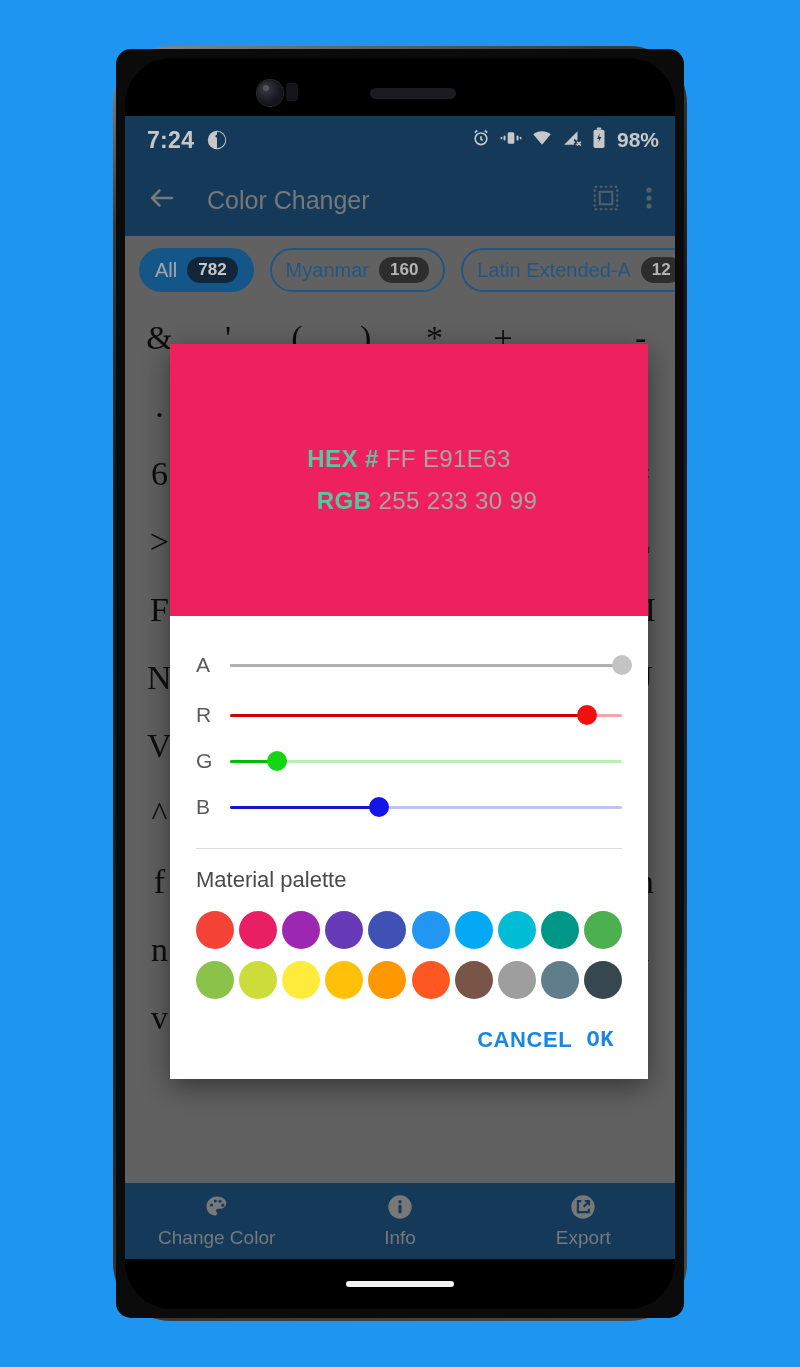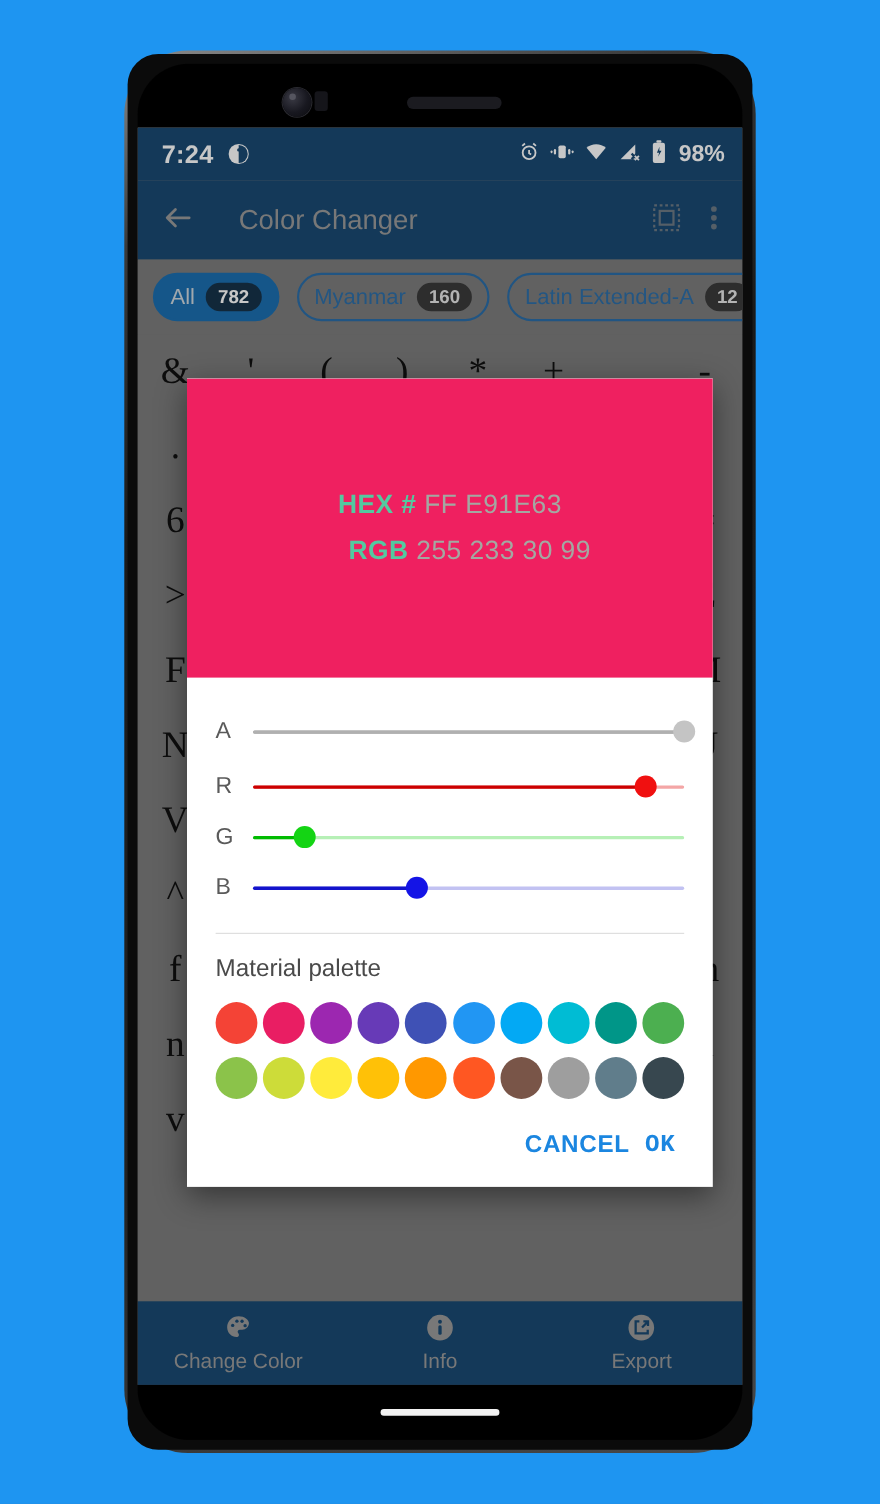--- a/index.html
+++ b/index.html
@@ -14,21 +14,21 @@
   
   .phone-outer {
     position: absolute; left: 113px; top: 46px;
     width: 574px; height: 1275px;
     border-radius: 58px;
     background: linear-gradient(160deg,#8c8c8c 0%,#3a3a3a 12%,#1a1a1a 30%,#222 70%,#4a4a4a 100%);
     padding: 3px;
   }
   .phone-mid {
     width: 100%; height: 100%;
-    border-radius: 28px;
+    border-radius: 15px;
     background: #0b0b0b;
     padding: 9px;
   }
   .phone-screen {
     position: relative;
     width: 100%; height: 100%;
     border-radius: 47px;
     background: #0a0a0a;
     overflow: hidden;
   }
@@ -77,21 +77,21 @@
   .sb-spacer { flex: 1; }
   .sb-right { display: flex; align-items: center; gap: 9px; }
   .sb-batt-text { font-size: 21px; font-weight: bold; margin-left: 2px; }
 
   
   .toolbar {
     height: 72px; background: #1A4A73;
     display: flex; align-items: center; padding: 0 22px;
   }
   .tb-title {
-    font-size: 25px; color: #9a9a9a; margin-left: 40px; flex: 1;
+    font-size: 25px; color: #9a9a9a; margin-left: 30px; flex: 1;
     font-weight: 500;
   }
   .tb-icon { margin-left: 10px; opacity: .72; }
   .chips-strip {
     position: absolute; left: 0; right: 0; top: 120px;
     height: 68px;
     display: flex; align-items: center; gap: 16px;
     padding: 0 14px;
     background: #7d7d7d;
     overflow: hidden;

